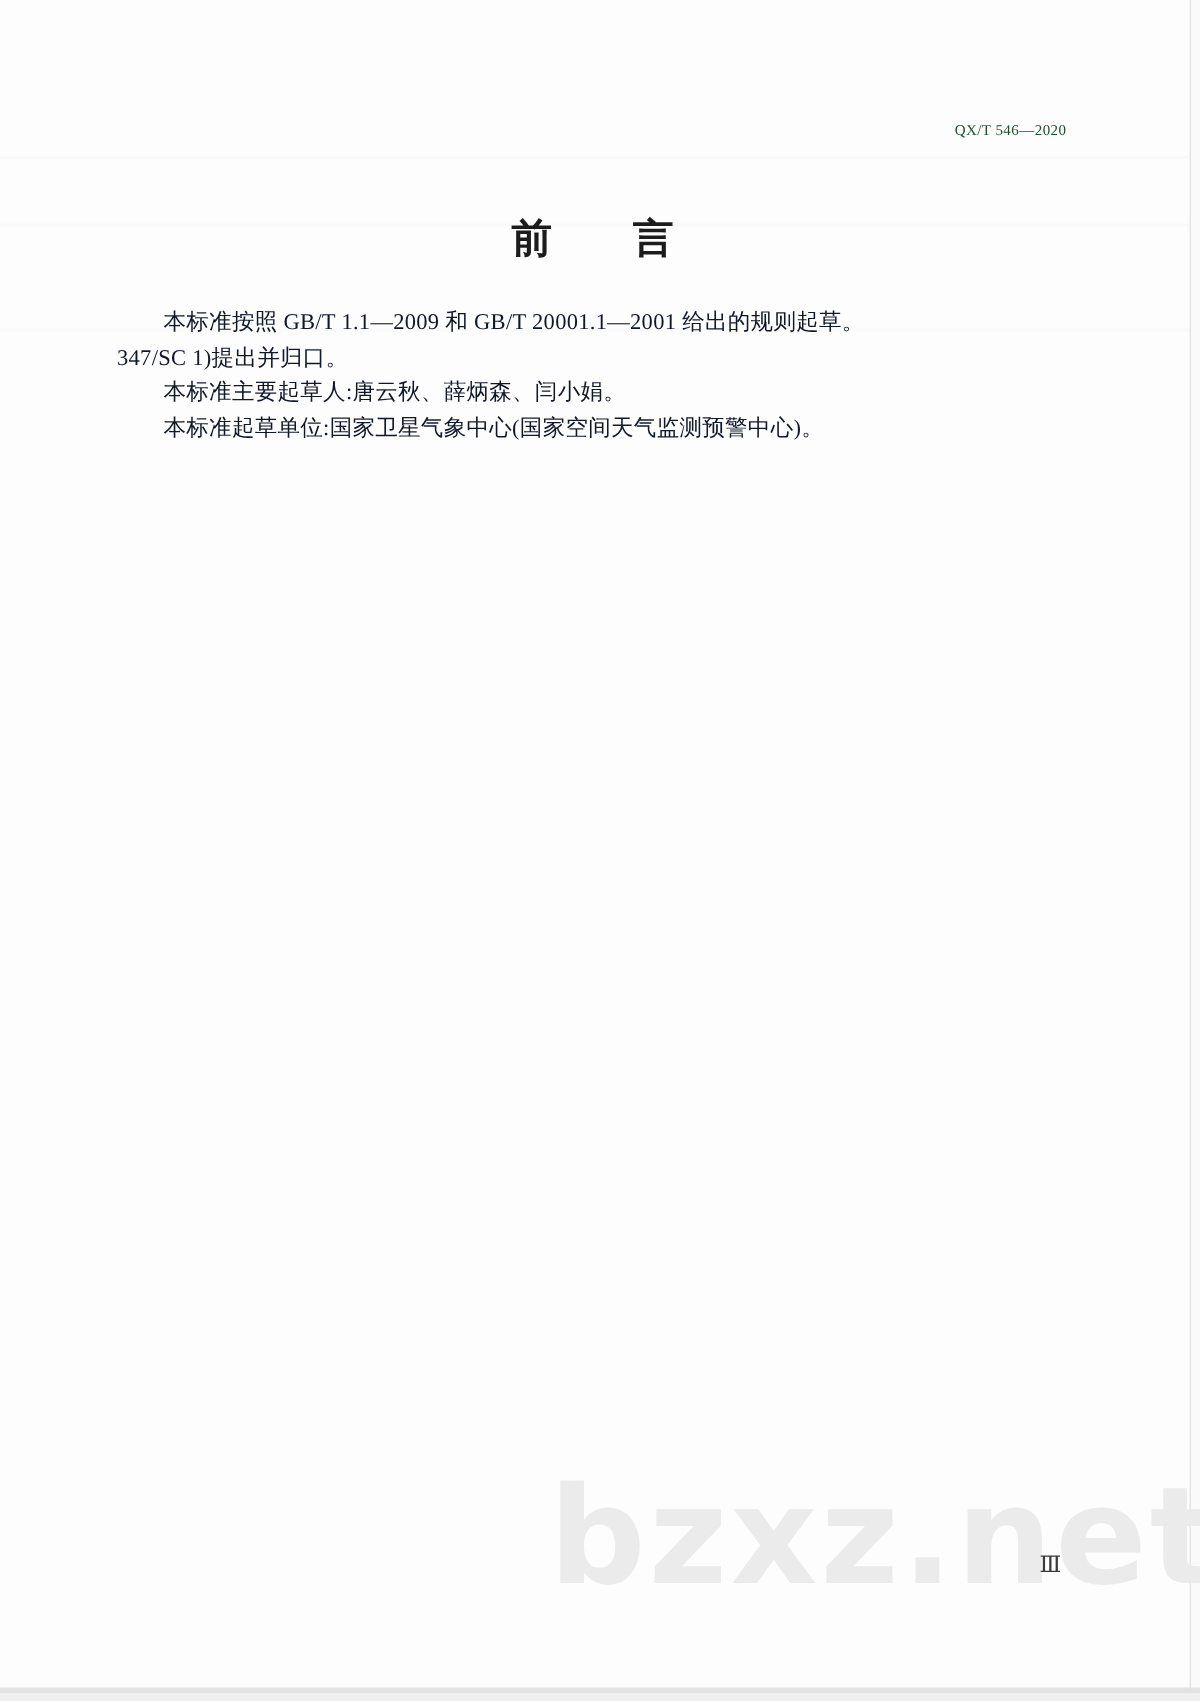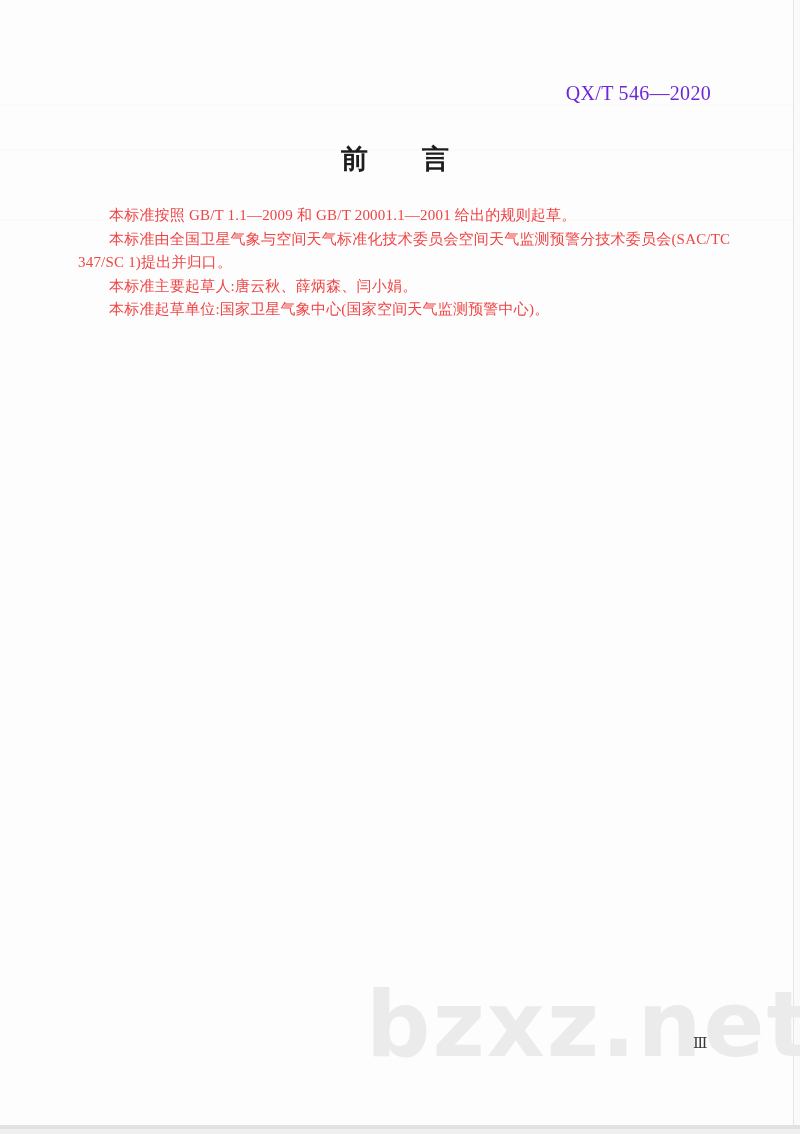--- a/index.html
+++ b/index.html
@@ -57,22 +57,22 @@
       left: 0;
       top: 1129px;
       width: 100%;
       height: 5px;
       background: #efefef;
     }
     .standard-code {
       position: absolute;
       top: 82px;
       right: 89px;
-      font-size: 20px;
-      color: #6d28d9;
+      font-size: 10px;
+      color: #14532d;
       letter-spacing: 0.3px;
       white-space: nowrap;
     }
     .doc-title {
       position: absolute;
       top: 141px;
       left: 78px;
       width: 634px;
       text-align: center;
       font-family: "DejaVu Sans", "Liberation Sans", sans-serif;
@@ -81,21 +81,21 @@
       color: #1c1c1c;
       white-space: pre;
     }
     .body-block {
       position: absolute;
       top: 204px;
       left: 78px;
       width: 640px;
       font-size: 15px;
       line-height: 23.5px;
-      color: #ef4444;
+      color: #0f172a;
       letter-spacing: 0.2px;
     }
     .body-line {
       white-space: nowrap;
     }
     .body-line.indent {
       padding-left: 31px;
     }
     .watermark {
       position: absolute;
@@ -127,21 +127,20 @@
   <div class="band b1"></div>
   <div class="band b2"></div>
   <div class="band b3"></div>
 
   <div class="standard-code">QX/T 546—2020</div>
 
   <div class="doc-title">前　　言</div>
 
   <div class="body-block">
     <div class="body-line indent">本标准按照 GB/T 1.1—2009 和 GB/T 20001.1—2001 给出的规则起草。</div>
-    <div class="body-line indent">本标准由全国卫星气象与空间天气标准化技术委员会空间天气监测预警分技术委员会(SAC/TC</div>
     <div class="body-line">347/SC 1)提出并归口。</div>
     <div class="body-line indent">本标准主要起草人:唐云秋、薛炳森、闫小娟。</div>
     <div class="body-line indent">本标准起草单位:国家卫星气象中心(国家空间天气监测预警中心)。</div>
   </div>
 
   <div class="watermark">bzxz.net</div>
 
   <div class="page-number">Ⅲ</div>
 
   <div class="edge-right-line"></div>

